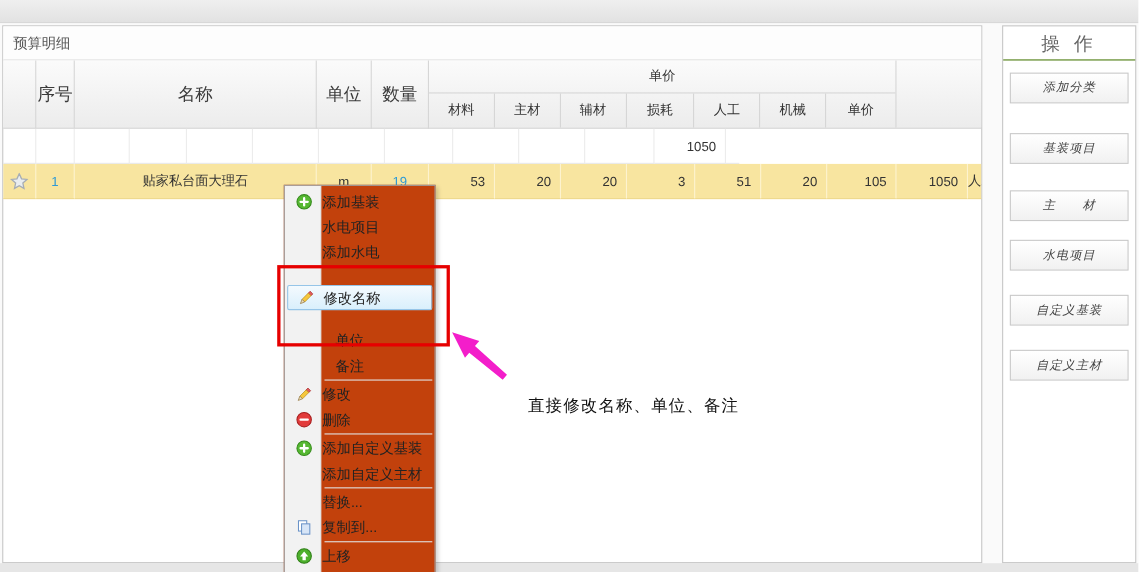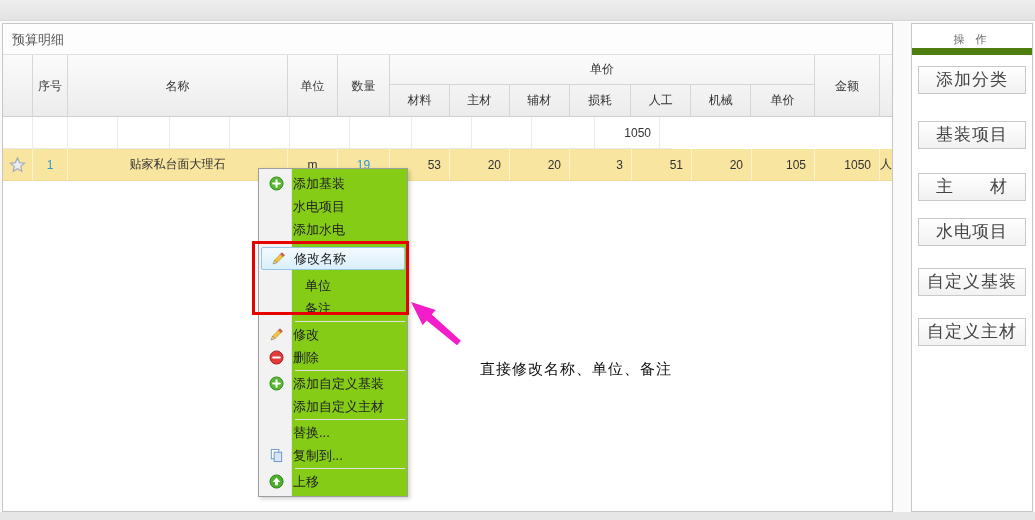--- a/index.html
+++ b/index.html
@@ -13,21 +13,21 @@
 
   
   .main-panel { position:absolute; left:2px; top:23px; width:891px; height:489px;
     background:#fff; border:1px solid #c6c6c6; }
   .panel-title { height:31px; line-height:31px; padding-left:9px; color:#555;
     font-size:13px; border-bottom:1px solid #e0e0e0; background:#fdfdfd; }
 
   
   .thead { display:flex; background:linear-gradient(#fbfbfb,#ececec); border-bottom:1px solid #cfcfcf; height:62px; }
   .hcell { border-right:1px solid #d6d6d6; display:flex; align-items:center; justify-content:center;
-    color:#3a3a3a; font-size:12px; height:62px; }
+    color:#3a3a3a; font-size:16px; height:62px; }
   .grp { width:425px; display:flex; flex-direction:column; border-right:1px solid #d6d6d6; }
   .grp-top { height:31px; display:flex; align-items:center; justify-content:center; border-bottom:1px solid #d6d6d6; }
   .grp-sub { display:flex; height:31px; }
   .scell { border-right:1px solid #d6d6d6; display:flex; align-items:center; justify-content:center; height:31px; }
   .scell:last-child { border-right:none; }
 
   .c-star{width:30px} .c-seq{width:35px} .c-name{width:220px} .c-unit{width:50px} .c-qty{width:52px}
   .c-m{width:60px} .c-loss{width:62px} .c-price{width:63px} .c-amt{width:65px} .c-ovf{width:12px; border-right:none;}
 
   .trow { display:flex; height:32px; }
@@ -39,36 +39,36 @@
   .row-item .c-ovf { border-right:none; }
   .num { justify-content:flex-end; padding-right:8px; }
   .ctr { justify-content:center; }
   .blue { color:#2e9ad6; }
   .name-cat { padding-left:9px; gap:5px; }
 
   
   .sidebar { position:absolute; left:911px; top:23px; width:122px; height:489px;
     background:#fff; border:1px solid #c6c6c6; }
   .sidebar-title { height:31px; line-height:31px; text-align:center; color:#666;
-    font-size:11px; letter-spacing:4px; border-bottom:7px solid #4d7c0f; }
+    font-size:17px; letter-spacing:4px; border-bottom:1px solid #4d7c0f; }
   .side-btn { position:absolute; left:6px; width:108px; height:28px;
     background:linear-gradient(#ffffff,#f1f1f1); border:1px solid #c9c9c9;
-    text-align:center; line-height:26px; color:#444; font-size:17px; cursor:pointer; letter-spacing:1px; }
-
-  
-  .ctx-menu { position:absolute; left:258px; top:168px; width:150px;
-    background:#84cc16; border:1px solid #9e9e9e; box-shadow:2px 2px 4px rgba(0,0,0,.18);
+    text-align:center; line-height:26px; color:#444; font-size:11px; cursor:pointer; letter-spacing:1px;font-style:italic; }
+
+  
+  .ctx-menu { position:absolute; left:258px; top:168px; width:138px;
+    background:#c2410c; border:1px solid #9e9e9e; box-shadow:2px 2px 4px rgba(0,0,0,.18);
     padding:3px 0; z-index:20; }
   .ctx-gutter { position:absolute; left:0; top:0; bottom:0; width:33px;
     background:#f2f2f2; border-right:1px solid #e2e2e2; }
   .mi { position:relative; display:flex; align-items:center; height:23px; color:#222; font-size:13px; }
   .mi .ic { width:34px; min-width:34px; display:flex; align-items:center; justify-content:center; }
   .mi .lbl { white-space:nowrap; }
   .mi-indent .lbl { padding-left:12px; }
-  .mi-sel { margin:4px 2px; border:1px solid #96c5e8; border-radius:2px;
+  .mi-sel { margin:16px 2px; border:1px solid #96c5e8; border-radius:2px;
     background:linear-gradient(#f4fafe,#d9effc); }
   .mi-sel .ic { width:32px; min-width:32px; }
   .msep { border-top:1px solid #e2e2e2; margin:1px 2px 1px 36px; height:0; }
 
   
   .red-rect { position:absolute; left:252px; top:241px; width:157px; height:74px;
     border:3px solid #e60000; z-index:30; }
 
   
   .annotation { position:absolute; left:480px; top:328px; font-size:15px; color:#111; letter-spacing:1px; z-index:30;margin-top:32px; }
@@ -97,21 +97,20 @@
       <div class="grp-sub">
         <div class="scell c-m">材料</div>
         <div class="scell c-m">主材</div>
         <div class="scell c-m">辅材</div>
         <div class="scell c-loss">损耗</div>
         <div class="scell c-m">人工</div>
         <div class="scell c-m">机械</div>
         <div class="scell c-price">单价</div>
       </div>
     </div>
-    <div class="hcell c-amt">金额</div>
     <div class="hcell c-ovf"></div>
   </div>
 
   <div class="trow row-cat">
     <div class="tcell c-star"></div>
     <div class="tcell c-seq"></div>
     <div class="tcell c-unit"></div>
     <div class="tcell c-qty"></div>
     <div class="tcell c-m"></div>
     <div class="tcell c-m"></div>

